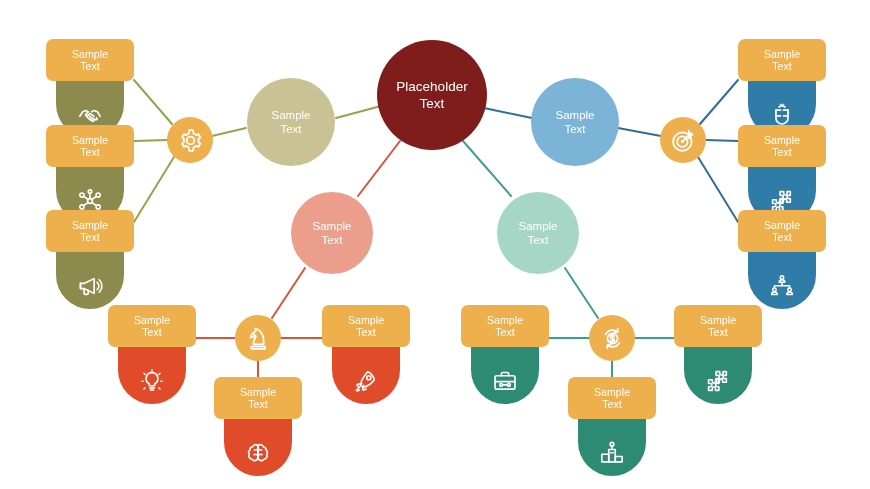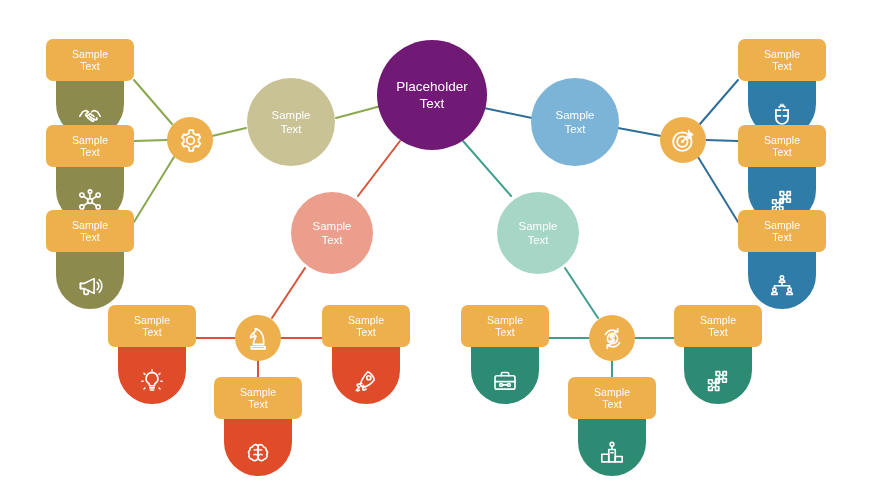--- a/index.html
+++ b/index.html
@@ -64,21 +64,21 @@
       <line x1="281" y1="338" x2="322" y2="338" stroke="#d9533a" stroke-width="2" stroke-linecap="round"></line>
       <line x1="258" y1="361" x2="258" y2="380" stroke="#d9533a" stroke-width="2" stroke-linecap="round"></line>
       <line x1="463" y1="141" x2="511" y2="196" stroke="#3f9e8c" stroke-width="2" stroke-linecap="round"></line>
       <line x1="565" y1="268" x2="598" y2="318" stroke="#3f9e8c" stroke-width="2" stroke-linecap="round"></line>
       <line x1="589" y1="338" x2="549" y2="338" stroke="#3f9e8c" stroke-width="2" stroke-linecap="round"></line>
       <line x1="635" y1="338" x2="674" y2="338" stroke="#3f9e8c" stroke-width="2" stroke-linecap="round"></line>
       <line x1="612" y1="361" x2="612" y2="380" stroke="#3f9e8c" stroke-width="2" stroke-linecap="round"></line>
     </svg>
 
   <div id="nodes">
-      <div class="bubble sz-center b-center" style="left: 432px; top: 95px; background: #701a75;">
+      <div class="bubble sz-center b-center" style="left: 432px; top: 95px; background: #7f1d1d;">
         <span>Placeholder</span>
         <span>Text</span>
       </div>
       <div class="bubble sz-mid b-khaki" style="left: 291px; top: 122px; background: rgb(201, 194, 149);">
         <span>Sample</span>
         <span>Text</span>
       </div>
       <div class="bubble sz-mid b-blue" style="left: 575px; top: 122px; background: rgb(124, 180, 216);">
         <span>Sample</span>
         <span>Text</span>

